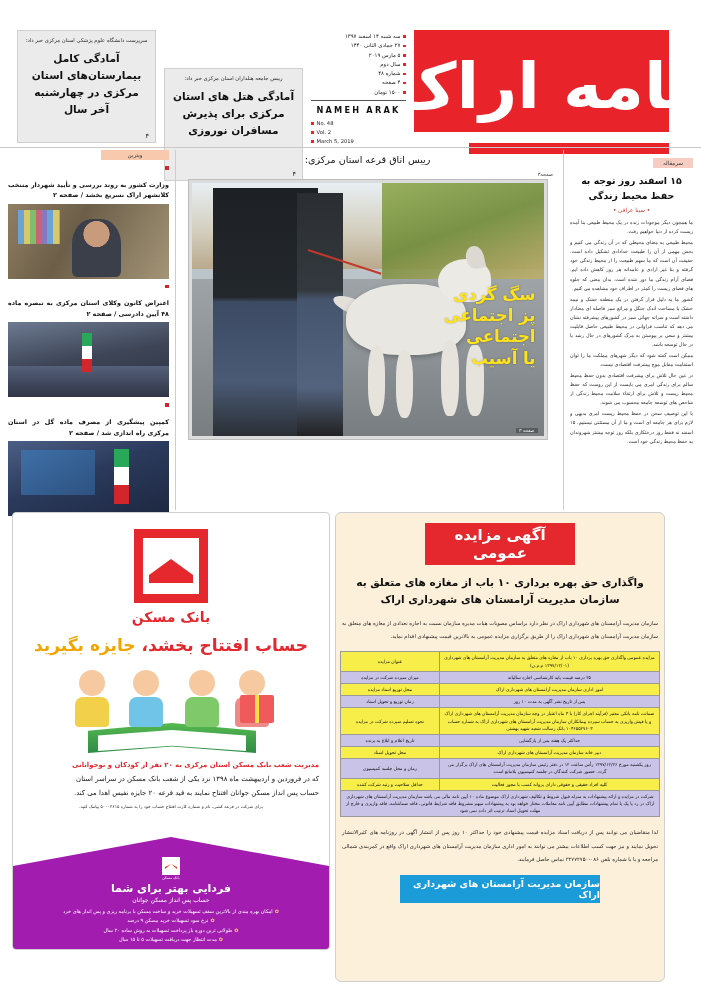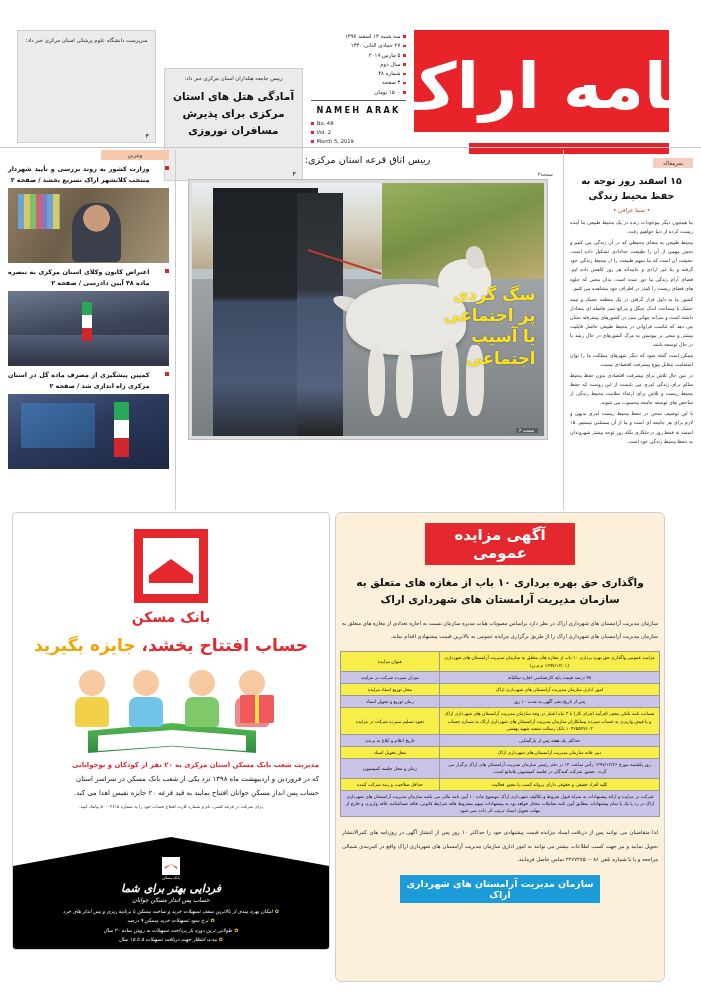--- a/index.html
+++ b/index.html
@@ -141,22 +141,22 @@
   .vitrine{
     position:absolute;left:4px;top:150px;width:172px;height:360px;
     border-right:1px solid #cdcdcd;box-sizing:border-box;padding:0 6px 0 4px;
   }
   .vit-label{
     display:block;background:#f9c9ae;color:#333;font-size:5.6px;
     padding:2px 0;text-align:center;width:68px;margin-bottom:4px;
   }
   .vit-item{margin-bottom:4px;}
   .vit-head{
-    display:flex;gap:16px;align-items:flex-start;
-    font-size:6.4px;line-height:1.65;color:#111;text-align:justify;font-weight:bold;
+    display:flex;gap:10px;align-items:flex-start;
+    font-size:6.4px;line-height:1.65;color:#111;text-align:justify;font-weight:bold;flex-direction:column;
   }
   .vit-sq{width:3.6px;height:3.6px;background:#d0262c;flex:0 0 auto;margin-top:2px;}
   .vit-img{width:100%;height:75px;margin-top:3px;overflow:hidden;position:relative;}
   .vi1{background:linear-gradient(120deg,#8f7f63 0%,#6c5e48 40%,#a49578 100%);}
   .vi1::before{content:"";position:absolute;left:6%;top:8%;width:26%;height:46%;
     background:repeating-linear-gradient(90deg,#6ba3d6 0 14%,#d7c96a 14% 28%,#7fbf6b 28% 42%,#c9637a 42% 56%,#8878c0 56% 70%);}
   .vi1::after{content:"";position:absolute;left:40%;top:20%;width:30%;height:78%;
     background:radial-gradient(circle at 50% 26%,#c89b7c 0 26%,#3a3f4a 27% 100%);border-radius:42% 42% 10% 10%;}
   .vi2{background:linear-gradient(170deg,#6d7a90 0%,#3d4557 48%,#2a3040 100%);}
   .vi2::before{content:"";position:absolute;left:0;bottom:0;width:100%;height:42%;
@@ -187,21 +187,21 @@
   table.auc{width:100%;border-collapse:collapse;font-size:4.5px;}
   table.auc td{border:1px solid #9a9a9a;padding:2px 3px;line-height:1.6;vertical-align:middle;}
   table.auc td.k{background:#f7ee4a;width:31%;text-align:center;}
   table.auc tr.alt td.k{background:#f7ee4a;}
   table.auc td.v{background:#f7ee4a;text-align:center;}
   table.auc tr.alt td.v{background:#c9c3e8;}
   table.auc tr.alt td.k{background:#c9c3e8;}
   .auc-foot{font-size:5.3px;line-height:2.55;text-align:justify;color:#1f1f1f;margin:9px 2px 0 2px;}
   .auc-sign{
     margin:8px auto 0 auto;width:200px;background:#1b9bd8;color:#fff;
-    font-size:9.4px;font-weight:bold;text-align:center;padding:3px 0;
+    font-size:9.4px;font-weight:bold;text-align:right;padding:3px 0;
   }
 
   .ad-bank{
     position:absolute;left:12px;top:512px;width:318px;height:438px;
     background:#ffffff;border:1px solid #cfcfcf;border-radius:4px;
     box-sizing:border-box;overflow:hidden;
   }
   .bank-logo{
     margin:16px auto 0 auto;width:74px;height:74px;background:#e4282e;
     display:flex;align-items:center;justify-content:center;
@@ -243,23 +243,23 @@
     clip-path:polygon(0 30%,50% 4%,100% 30%,100% 100%,50% 76%,0 100%);
   }
   .gift{position:absolute;right:2px;bottom:30px;width:34px;height:28px;background:#f05a5a;border-radius:2px;}
   .gift::after{content:"";position:absolute;left:45%;top:0;width:10%;height:100%;background:#f7e04a;}
   .bank-body{
     padding:6px 10px 0 10px;font-size:6.9px;line-height:2.0;text-align:justify;color:#111;
   }
   .bank-body .r{color:#e4282e;font-weight:bold;}
   .bank-fine{font-size:4.4px;line-height:1.9;text-align:center;color:#333;margin-top:3px;}
   .bank-red{
-    position:absolute;left:0;bottom:0;width:100%;height:112px;background:#000000;
+    position:absolute;left:0;bottom:0;width:100%;height:112px;background:#a21caf;
     clip-path:polygon(0 26%,50% 0,100% 26%,100% 100%,0 100%);
-    color:#fff;padding-top:20px;box-sizing:border-box;text-align:center;font-style:italic;
+    color:#fff;padding-top:20px;box-sizing:border-box;text-align:center;
   }
   .bank-red .minilogo{
     width:18px;height:18px;background:#fff;margin:0 auto 1px auto;position:relative;
   }
   .bank-red .minilogo::after{
     content:"";position:absolute;left:3px;top:7px;width:12px;height:5px;background:#ef3a24;
     clip-path:polygon(0 100%,50% 0,100% 100%,100% 60%,50% 0,0 60%);
   }
   .bank-red .tiny{font-size:3.6px;margin-bottom:2px;}
   .bank-red .h1{font-size:11px;font-weight:bold;letter-spacing:1px;}
@@ -327,20 +327,21 @@
     </div>
 
     <div class="teaser t1">
       <div class="kicker">رییس جامعه هتلداران استان مرکزی خبر داد:</div>
       <div class="ttl">آمادگی هتل های استان مرکزی برای پذیرش مسافران نوروزی</div>
       <div class="pg">۴</div>
     </div>
 
     <div class="teaser t2">
       <div class="kicker">سرپرست دانشگاه علوم پزشکی استان مرکزی خبر داد:</div>
+      <div class="ttl">آمادگی کامل بیمارستان‌های استان مرکزی در چهارشنبه آخر سال</div>
       <div class="pg">۴</div>
     </div>
   </div>
 
   <div class="mast-rule"></div>
 
   <div class="editorial">
     <span class="sec-label">سرمقاله</span>
     <div class="ed-title">۱۵ اسفند روز توجه به حفظ محیط زندگی</div>
     <div class="ed-author">• سینا عراقی •</div>
@@ -371,22 +372,22 @@
         <div class="dog-leg dog-l1"></div>
         <div class="dog-leg dog-l2"></div>
         <div class="dog-leg dog-l3"></div>
         <div class="dog-leg dog-l4"></div>
         <div class="dog-head"></div>
         <div class="dog-ear"></div>
 
         <div class="ovl">
           <div>سگ گردی</div>
           <div>پز اجتماعی</div>
+          <div>اجتماعی</div>
           <div>یا آسیب</div>
-          <div>اجتماعی</div>
         </div>
         <div class="photo-credit">صفحه ۳</div>
       </div>
     </div>
   </div>
 
   <div class="vitrine">
     <span class="vit-label">ویترین</span>
 
     <div class="vit-item">

